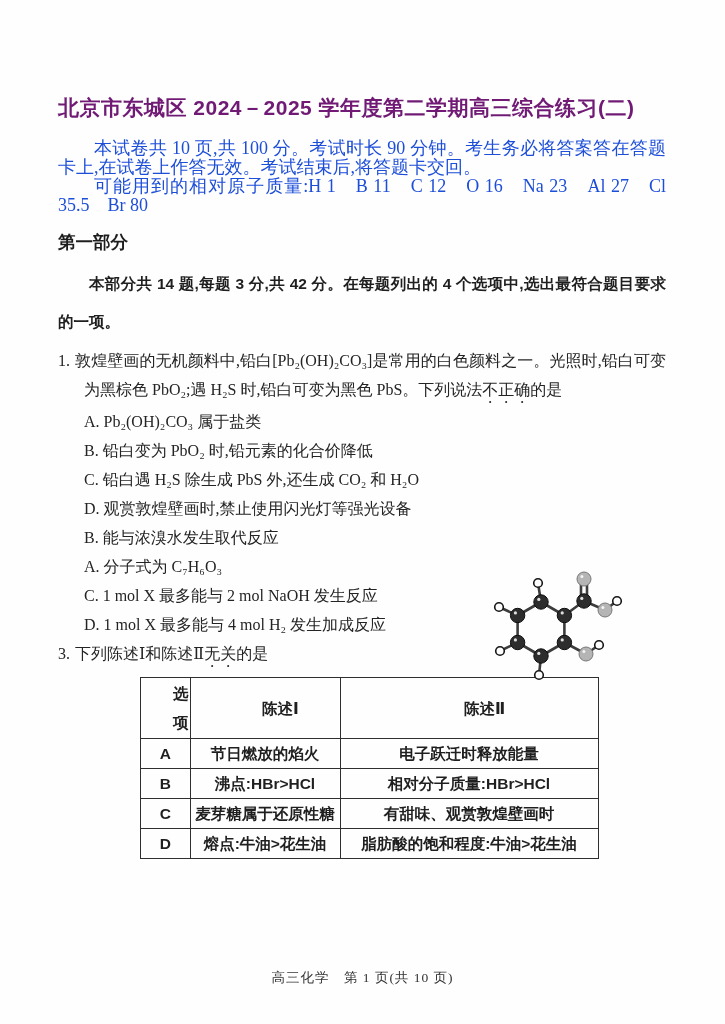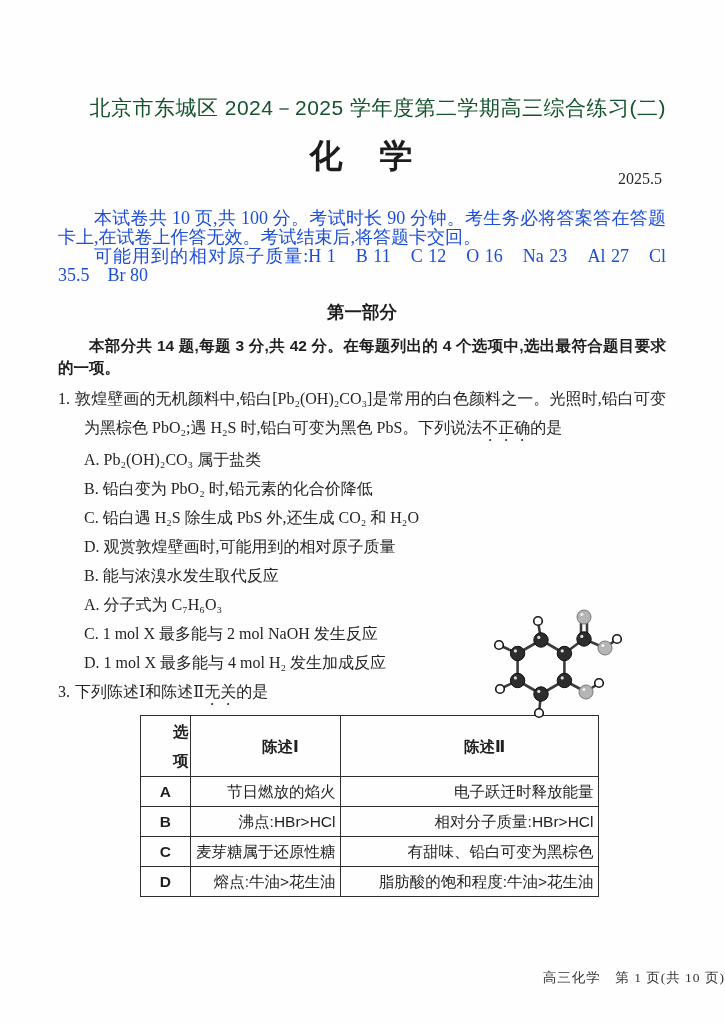--- a/index.html
+++ b/index.html
@@ -10,47 +10,47 @@
     color:#222;
   }
   .page{
     position:relative; width:725px; height:1024px;
     background:#fefefe; overflow:hidden; box-sizing:border-box;
   }
   .content{
     position:absolute; left:58px; top:94px; width:608px;
   }
   .exam-title{
-    text-align:right;
-    font-family:"Liberation Sans","DejaVu Sans",sans-serif;
-    font-weight:400; font-size:21px; letter-spacing:0.5px;
-    color:#14532d;
+    text-align:left;
+    font-family:"Liberation Sans","DejaVu Sans",sans-serif;
+    font-weight:700; font-size:21px; letter-spacing:0.5px;
+    color:#701a75;
   }
   .subject-row{ position:relative; height:58px; margin-top:12px; }
   .subject{
     text-align:center; font-size:33px; font-weight:600;
     letter-spacing:2px; color:#1d1d1d;
   }
   .exam-date{
     position:absolute; right:4px; bottom:4px; font-size:16px; color:#2a2a2a;
   }
   .notice{ margin-top:17px; }
   .notice p{
     margin:0; text-indent:2em; text-align:justify;
     font-size:18px; line-height:19px; color:#1d4ed8;
   }
   .part-title{
-    margin-top:15px; text-align:center;
+    margin-top:15px; 
     font-family:"Liberation Sans","DejaVu Sans",sans-serif;
     font-weight:700; font-size:17.5px; color:#1d1d1d;
   }
   .part-instructions{
     margin:11px 0 0 0; text-indent:2em; text-align:justify;
     font-family:"Liberation Sans","DejaVu Sans",sans-serif;
-    font-weight:700; font-size:15.5px; line-height:22px; color:#1f1f1f;
+    font-weight:700; font-size:15.5px; line-height:38px; color:#1f1f1f;
   }
   .questions{ margin-top:5px; }
   .question{ font-size:16px; line-height:29px; color:#242424; }
   .q-stem{ margin:0; padding-left:26px; text-indent:-26px; text-align:justify; }
   .q-number{ margin-right:5px; }
   .option{ padding-left:26px; }
   .em-dots{
     -webkit-text-emphasis:filled dot;
     -webkit-text-emphasis-position:under;
     text-emphasis:filled dot;
@@ -62,62 +62,58 @@
   }
   .stmt-table{
     border-collapse:collapse; margin:6px 0 0 82px;
     font-family:"Liberation Sans","DejaVu Sans",sans-serif;
     color:#1f1f1f;
   }
   .stmt-table th, .stmt-table td{
     border:1.6px solid #2e2e2e; font-size:15.5px;
   }
   .stmt-table th{ font-weight:700; height:30px; text-align:center;padding-left:32px; }
-  .stmt-table td{ font-weight:400; height:29px; padding:0 4px; text-align:right; }
+  .stmt-table td{ font-weight:700; height:29px; padding:0 4px; text-align:center; }
   .stmt-table td.opt-letter{ text-align:center; padding:0; font-weight:600; }
   .col-opt{ width:46px; } .col-s1{ width:150px; } .col-s2{ width:258px; }
   .page-footer{
     position:absolute; left:0; bottom:37px; width:100%;
-    text-align:right; font-size:13.5px; letter-spacing:1px; color:#333;
+    text-align:center; font-size:13.5px; letter-spacing:1px; color:#333;
   }
   .bond{ stroke:#3c3c3c; stroke-width:2.6; stroke-linecap:round; }
   .atom-c{ fill:#2d2d2d; stroke:#0d0d0d; stroke-width:1; }
   .atom-o{ fill:#b5b5b5; stroke:#787878; stroke-width:1; }
   .atom-h{ fill:#fdfdfd; stroke:#161616; stroke-width:1.6; }
   .shine{ fill:#ffffff; opacity:.85; }
 </style>
 </head>
 <body>
 
 <div class="page">
   <div class="content">
 
     <div class="exam-title">北京市东城区 2024－2025 学年度第二学期高三综合练习(二)</div>
 
-    <div class="subject-row">
-      <div class="subject">化　学</div>
-      <div class="exam-date">2025.5</div>
-    </div>
 
     <div class="notice">
       <p>本试卷共 10 页,共 100 分。考试时长 90 分钟。考生务必将答案答在答题卡上,在试卷上作答无效。考试结束后,将答题卡交回。</p>
       <p>可能用到的相对原子质量:H 1　B 11　C 12　O 16　Na 23　Al 27　Cl 35.5　Br 80</p>
     </div>
 
     <div class="part-title">第一部分</div>
     <p class="part-instructions">本部分共 14 题,每题 3 分,共 42 分。在每题列出的 4 个选项中,选出最符合题目要求的一项。</p>
 
     <div class="questions">
 
       <div class="question">
         <p class="q-stem"><span class="q-number">1.</span><span>敦煌壁画的无机颜料中,铅白[Pb₂(OH)₂CO₃]是常用的白色颜料之一。光照时,铅白可变为黑棕色 PbO₂;遇 H₂S 时,铅白可变为黑色 PbS。下列说法</span><span class="em-dots">不正确</span><span>的是</span></p>
         <div class="option">A. Pb₂(OH)₂CO₃ 属于盐类</div>
         <div class="option">B. 铅白变为 PbO₂ 时,铅元素的化合价降低</div>
         <div class="option">C. 铅白遇 H₂S 除生成 PbS 外,还生成 CO₂ 和 H₂O</div>
-        <div class="option">D. 观赏敦煌壁画时,可能用到的相对原子质量</div>
+        <div class="option">D. 观赏敦煌壁画时,禁止使用闪光灯等强光设备</div>
       </div>
 
       <div class="question q2">
         <div class="option">B. 能与浓溴水发生取代反应</div>
         <div class="option">A. 分子式为 C₇H₆O₃</div>
         <div class="option">C. 1 mol X 最多能与 2 mol NaOH 发生反应</div>
         <div class="option">D. 1 mol X 最多能与 4 mol H₂ 发生加成反应</div>
 
         <div class="molecule-wrap">
           <svg width="178" height="150" viewBox="0 0 178 150">
@@ -203,21 +199,21 @@
               <td>电子跃迁时释放能量</td>
             </tr>
             <tr>
               <td class="opt-letter">B</td>
               <td>沸点:HBr&gt;HCl</td>
               <td>相对分子质量:HBr&gt;HCl</td>
             </tr>
             <tr>
               <td class="opt-letter">C</td>
               <td>麦芽糖属于还原性糖</td>
-              <td>有甜味、铅白可变为黑棕色</td>
+              <td>有甜味、观赏敦煌壁画时</td>
             </tr>
             <tr>
               <td class="opt-letter">D</td>
               <td>熔点:牛油&gt;花生油</td>
               <td>脂肪酸的饱和程度:牛油&gt;花生油</td>
             </tr>
           </tbody>
         </table>
       </div>
 

